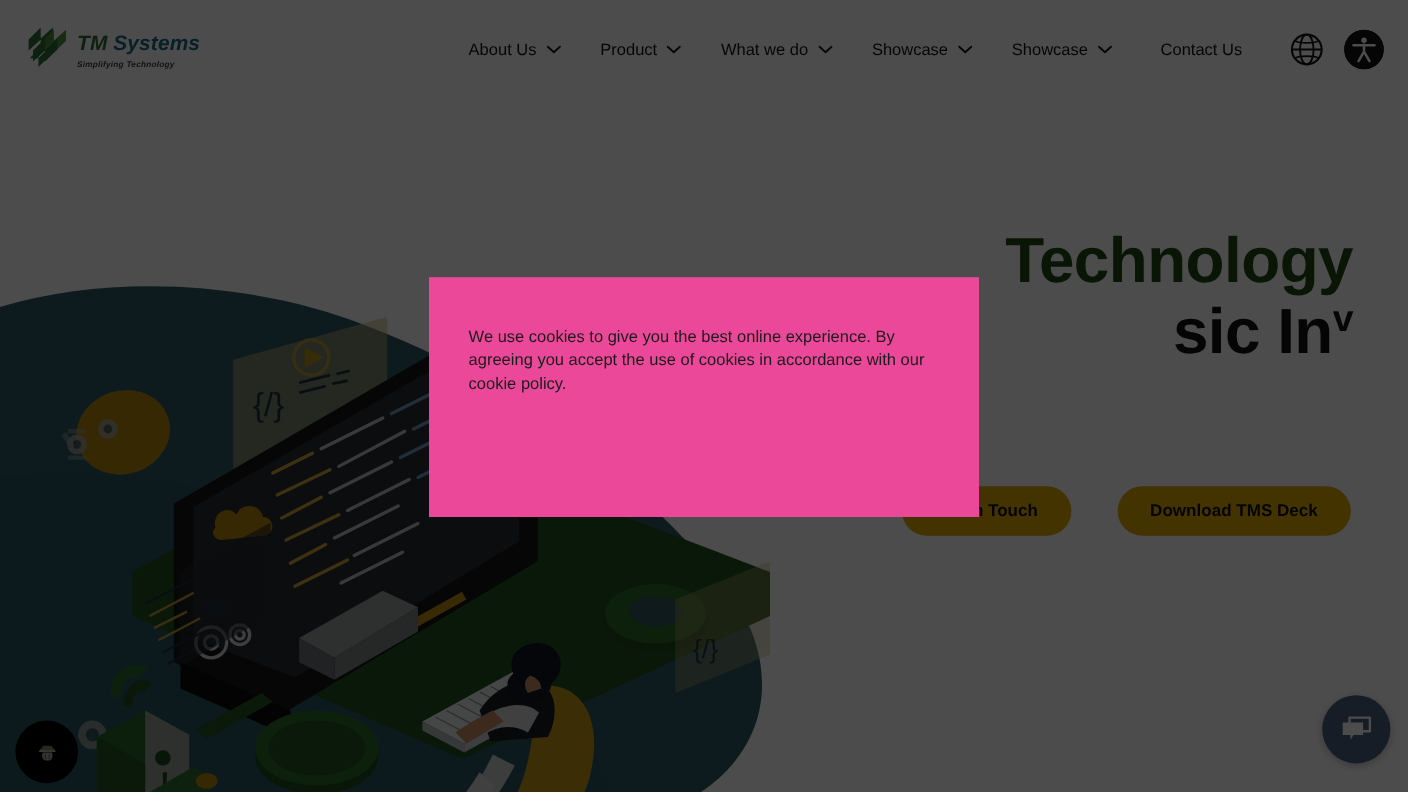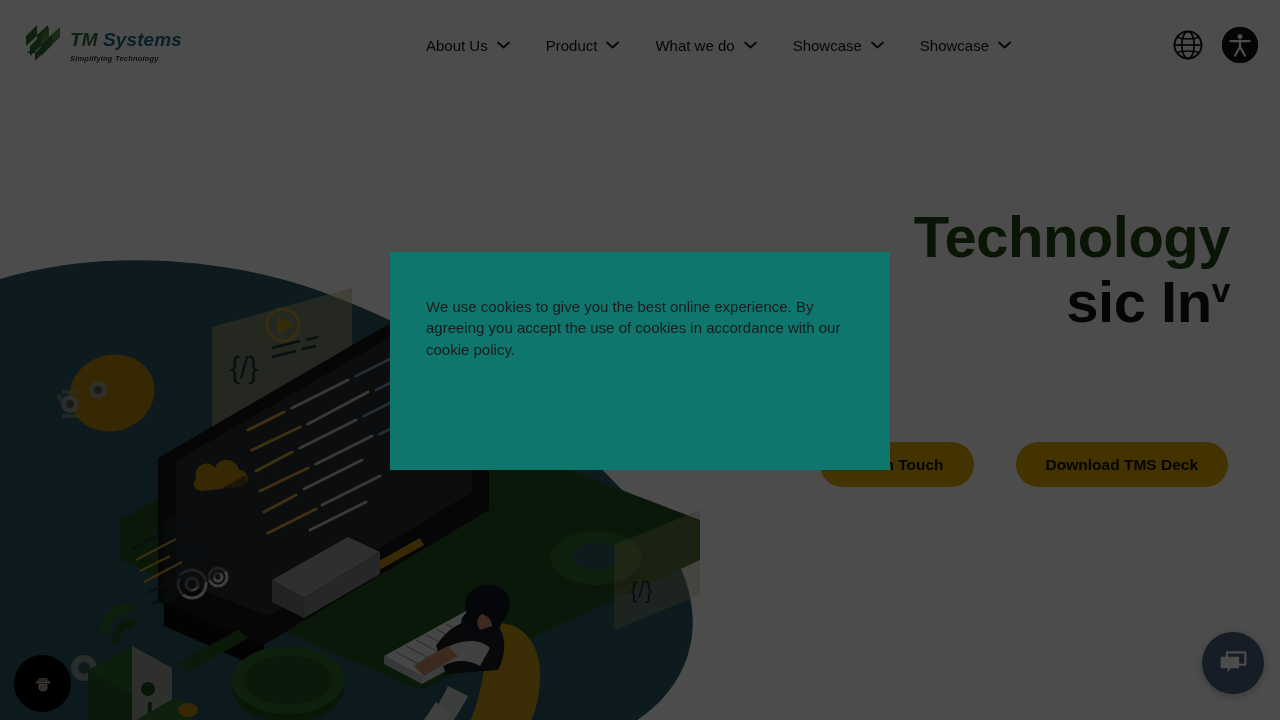--- a/index.html
+++ b/index.html
@@ -115,21 +115,21 @@
     width:1280px; height:720px;
     background:rgba(0,0,0,0.70);
     z-index:50;
   }
 
   
   #cookie-modal {
     position:absolute;
     left:390px; top:252px;
     width:500px; height:218px;
-    background:#0f766e;
+    background:#ec4899;
     z-index:60;
     padding:44px 36px 0 36px;
   }
   #cookie-text {
     font-size:15px; line-height:1.42; color:#1b1b1b;
     width:430px;
   }
   #cookie-actions {
     position:absolute; left:426px; top:370px;
     width:428px; height:36px;
@@ -201,20 +201,23 @@
         <span>Showcase</span>
         <svg class="chev" viewBox="0 0 13 8">
             <path d="M1 1.5 L6.5 6.5 L12 1.5" fill="none" stroke="#121212" stroke-width="1.7" stroke-linecap="round" stroke-linejoin="round"></path>
           </svg>
       </div>
       <div class="nav-item">
         <span>Showcase</span>
         <svg class="chev" viewBox="0 0 13 8">
             <path d="M1 1.5 L6.5 6.5 L12 1.5" fill="none" stroke="#121212" stroke-width="1.7" stroke-linecap="round" stroke-linejoin="round"></path>
           </svg>
+      </div>
+      <div class="nav-item" style="padding-left:26px;">
+        <span>Contact Us</span>
       </div>
     </nav>
 
     <div id="header-actions">
       <div class="icon-btn" id="globe-btn">
         <svg viewBox="0 0 32 32" width="32" height="32">
           <circle cx="16" cy="16" r="13.5" fill="none" stroke="#111" stroke-width="1.9"></circle>
           <ellipse cx="16" cy="16" rx="6.2" ry="13.5" fill="none" stroke="#111" stroke-width="1.7"></ellipse>
           <line x1="2.8" y1="16" x2="29.2" y2="16" stroke="#111" stroke-width="1.7"></line>
           <path d="M5.3 8.2 C9 10.6 23 10.6 26.7 8.2" fill="none" stroke="#111" stroke-width="1.5"></path>

